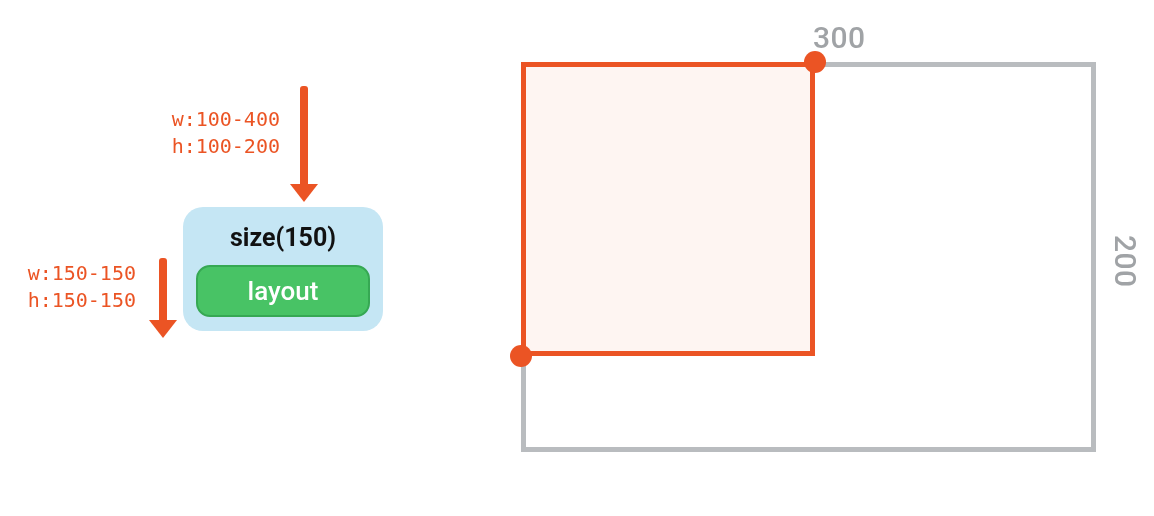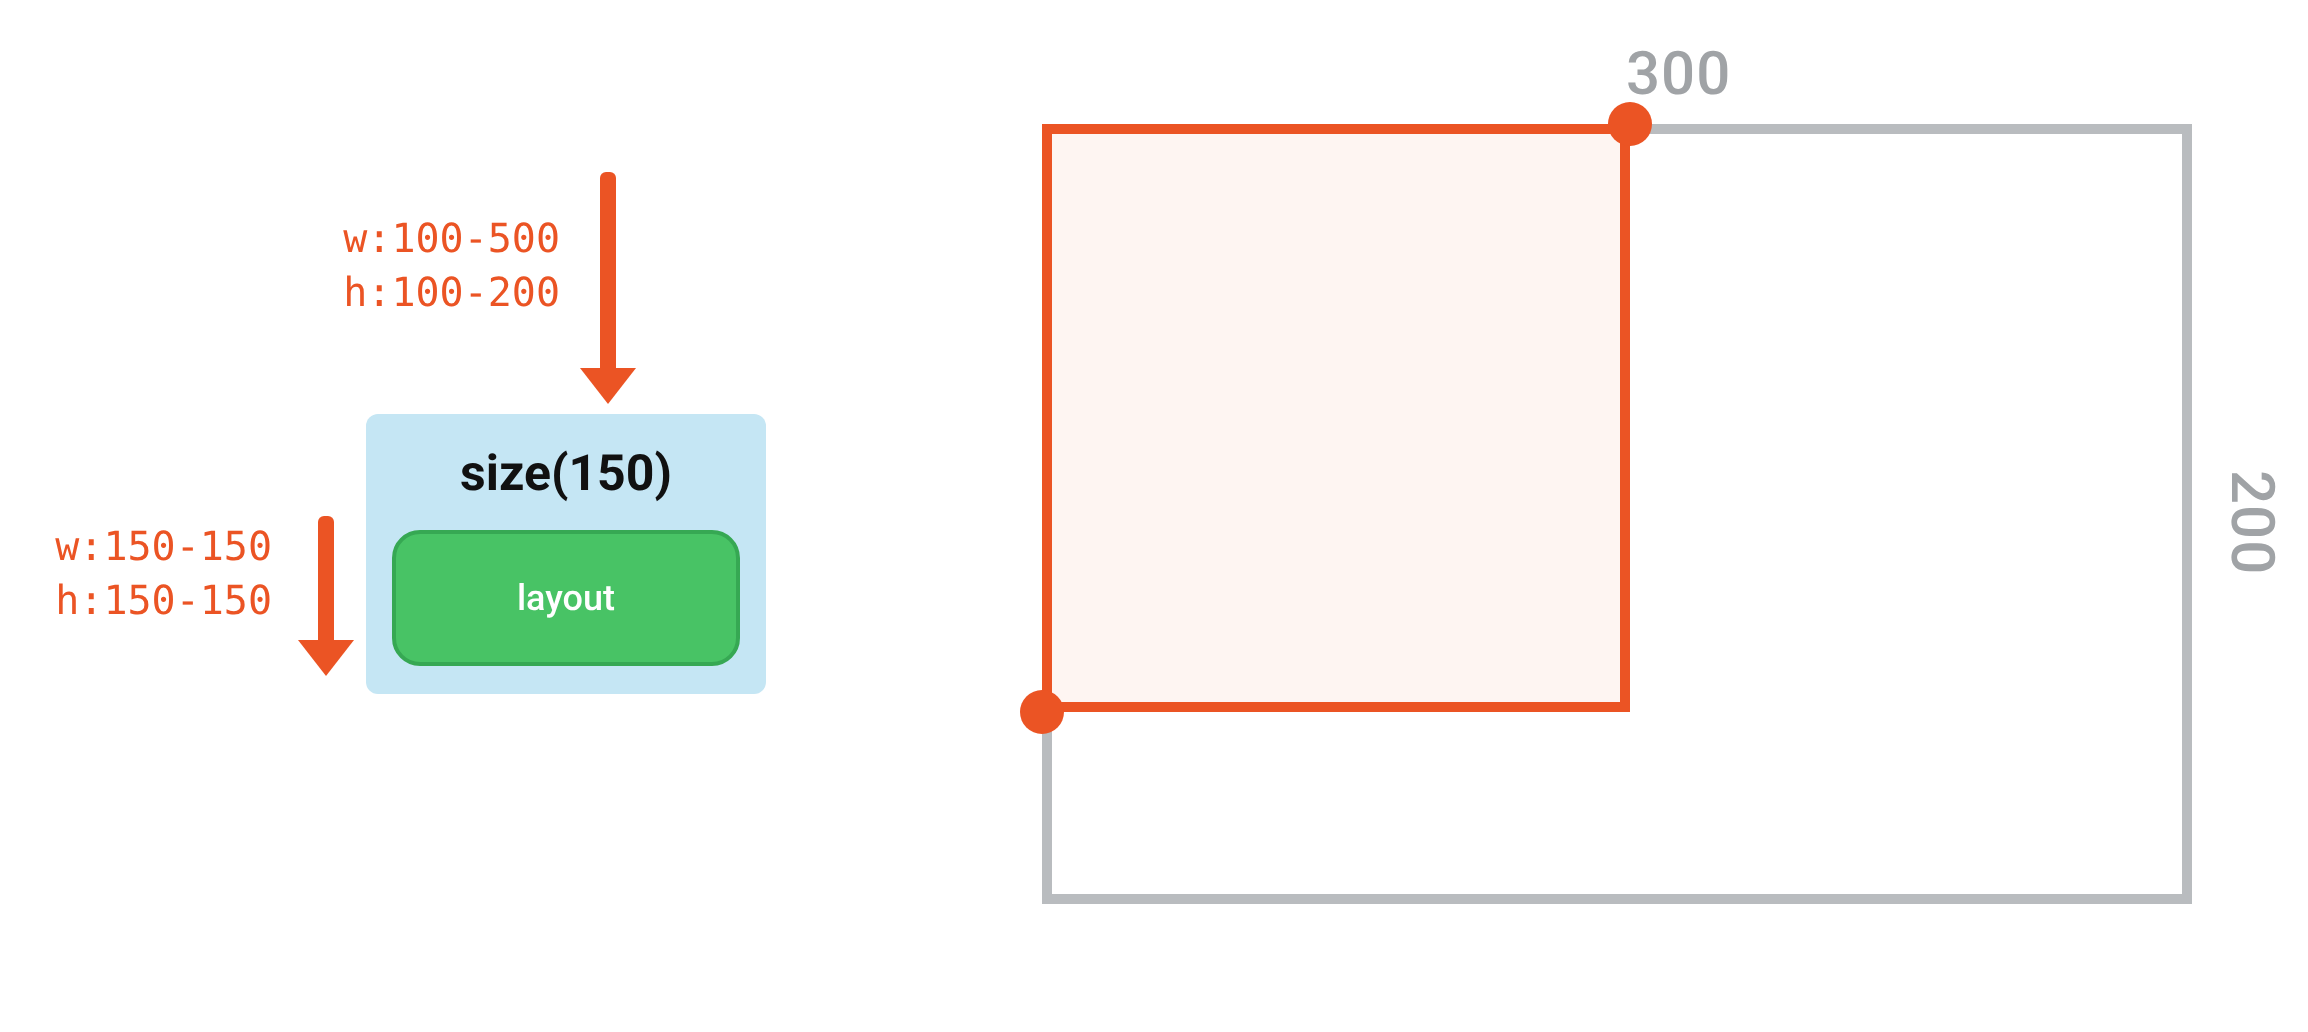--- a/index.html
+++ b/index.html
@@ -13,23 +13,23 @@
     overflow: hidden;
   }
 
   
 
   .card {
     position: absolute;
     left: 183px;
     top: 207px;
     width: 200px;
-    height: 140px;
+    height: 124px;
     background: #c5e6f4;
-    border-radius: 6px;
+    border-radius: 20px;
     box-sizing: border-box;
     padding: 12px 14px 14px 14px;
     display: flex;
     flex-direction: column;
     align-items: center;
   }
   .card-title {
     font-size: 25px;
     font-weight: 700;
     color: #111;
@@ -37,21 +37,21 @@
     margin-top: 4px;
     margin-bottom: 12px;
   }
   .layout-pill {
     width: 170px;
     height: 64px;
     background: #48c365;
     border: 2px solid #36a853;
     border-radius: 14px;
     color: #ffffff;
-    font-size: 18px;
+    font-size: 26px;
     font-weight: 500;
     display: flex;
     align-items: center;
     justify-content: center;
   }
 
   
   .arrow-top {
     position: absolute;
     left: 290px;
@@ -170,21 +170,21 @@
     color: #a0a3a6;
     letter-spacing: 0.5px;
     writing-mode: vertical-rl;
     text-orientation: mixed;
   }
 </style>
 </head>
 <body>
 
 <div class="constraint-top">
-  <div>w:100-500</div>
+  <div>w:100-400</div>
   <div>h:100-200</div>
 </div>
 <div class="arrow-top">
   <div class="arrow-shaft-top"></div>
   <div class="arrow-head"></div>
 </div>
 
 <div class="card">
   <div class="card-title">size(150)</div>
   <div class="layout-pill">

